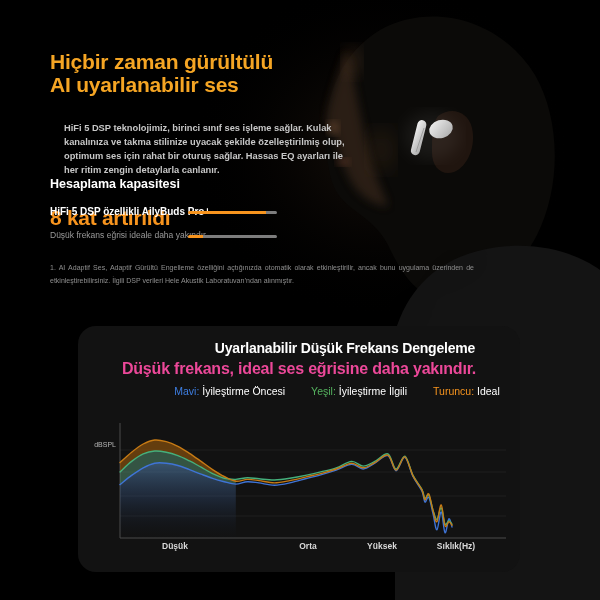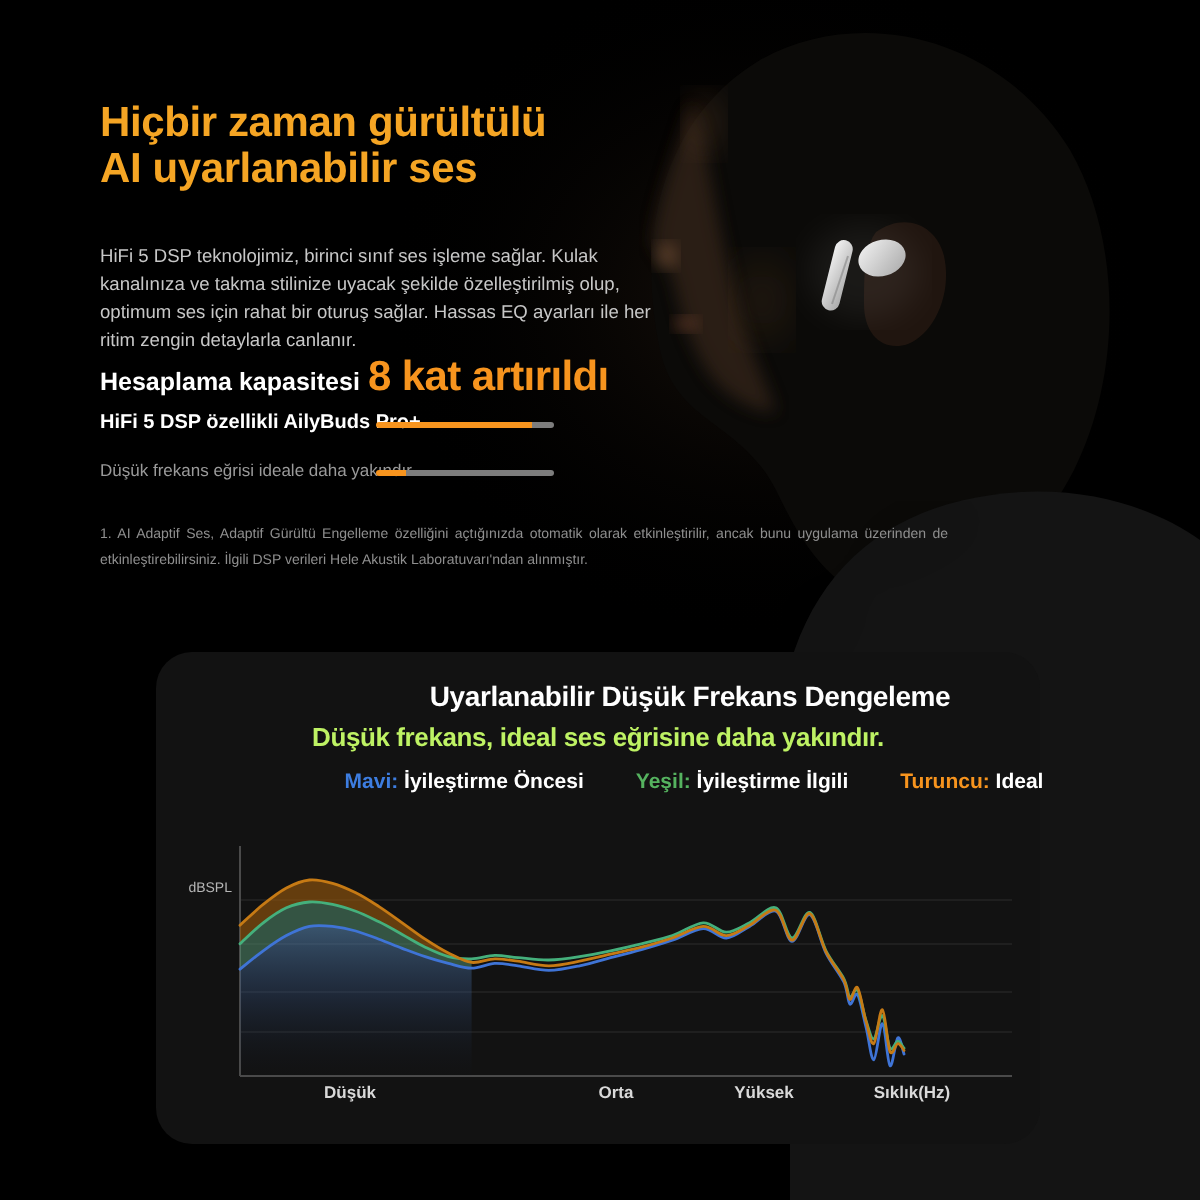--- a/index.html
+++ b/index.html
@@ -2,44 +2,44 @@
 <html><head>
 <meta charset="utf-8">
 <style>
   html,body{margin:0;padding:0;background:#000;}
   .stage{position:relative;width:600px;height:600px;background:#000;overflow:hidden;
          font-family:"Liberation Sans",sans-serif;-webkit-font-smoothing:antialiased;}
   .photo{position:absolute;inset:0;z-index:0;}
   
   .hero-title{position:absolute;left:50px;top:36px;z-index:2;font-weight:700;
               font-size:21px;line-height:23px;letter-spacing:-0.2px;}
-  .hero-body{position:absolute;left:50px;top:121px;width:292px;z-index:2;
-             font-size:9.3px;line-height:14px;color:#c7c7c7;margin:0;}
-  .stat-row{position:absolute;left:50px;top:177px;z-index:2;display:flex;align-items:baseline;gap:4px;}
+  .hero-body{position:absolute;left:64px;top:121px;width:292px;z-index:2;
+             font-size:9.3px;line-height:14px;color:#c7c7c7;margin:0;font-weight:bold;}
+  .stat-row{position:absolute;left:50px;top:177px;z-index:2;display:flex;align-items:baseline;gap:15px;flex-direction:column;}
   .stat-label{color:#fff;font-weight:700;font-size:12.5px;}
   .stat-value{font-weight:700;font-size:21px;letter-spacing:-0.3px;}
   .cmp-row{position:absolute;left:50px;z-index:2;width:240px;height:12px;}
   .cmp-row .cmp-label{position:absolute;left:0;top:0;}
   .cmp-row .bar{position:absolute;left:138px;top:5px;width:89px;height:3px;display:flex;border-radius:2px;overflow:hidden;}
   .bar-seg{height:100%;}
   .cmp-row.r0{top:206px;}
   .cmp-row.r0 .cmp-label{color:#fff;font-weight:700;font-size:10px;}
   .cmp-row.r1{top:230px;}
   .cmp-row.r1 .cmp-label{color:#9a9a9a;font-size:8.5px;}
   .footnote{position:absolute;left:50px;top:261px;width:424px;z-index:2;margin:0;
             font-size:7px;line-height:13px;color:#8f8f8f;text-align:justify;}
   
   .panel{position:absolute;left:78px;top:326px;width:442px;height:246px;z-index:3;
          background:#121212;border-radius:18px;}
   .panel-title{position:absolute;left:0;top:11px;width:100%;text-align:center;color:#fff;
                font-weight:700;font-size:14px;line-height:22px;letter-spacing:-0.2px;margin:0;padding-left:46px;}
-  .panel-subtitle{position:absolute;left:0;top:32px;width:100%;text-align:center;color:#bef264;
-               font-weight:700;font-size:13px;line-height:22px;letter-spacing:-0.2px;margin:0;}
-  .legend{position:absolute;left:14px;top:59px;width:100%;display:flex;justify-content:center;
-          gap:26px;font-size:10.5px;font-weight:700;color:#fff;padding-left:34px;}
+  .panel-subtitle{position:absolute;left:0;top:32px;width:100%;text-align:center;color:#ec4899;
+               font-weight:700;font-size:16px;line-height:22px;letter-spacing:-0.2px;margin:0;}
+  .legend{position:absolute;left:4px;top:59px;width:100%;display:flex;justify-content:center;
+          gap:26px;font-size:10.5px;font-weight:400;color:#fff;padding-left:34px;}
   .legend-item{white-space:nowrap;}
   #chart-svg{position:absolute;inset:0;width:442px;height:246px;}
   .ylabel{position:absolute;left:4px;top:115px;width:34px;text-align:right;
           font-size:7px;color:#b5b5b5;}
   .xtick{position:absolute;top:215px;transform:translateX(-50%);font-size:8.5px;
          font-weight:700;color:#d9d9d9;}
   .xt0{left:97px;} .xt1{left:207px;margin-left:23px;} .xt2{left:304px;} .xt3{left:378px;}
 </style>
 </head>
 <body>

